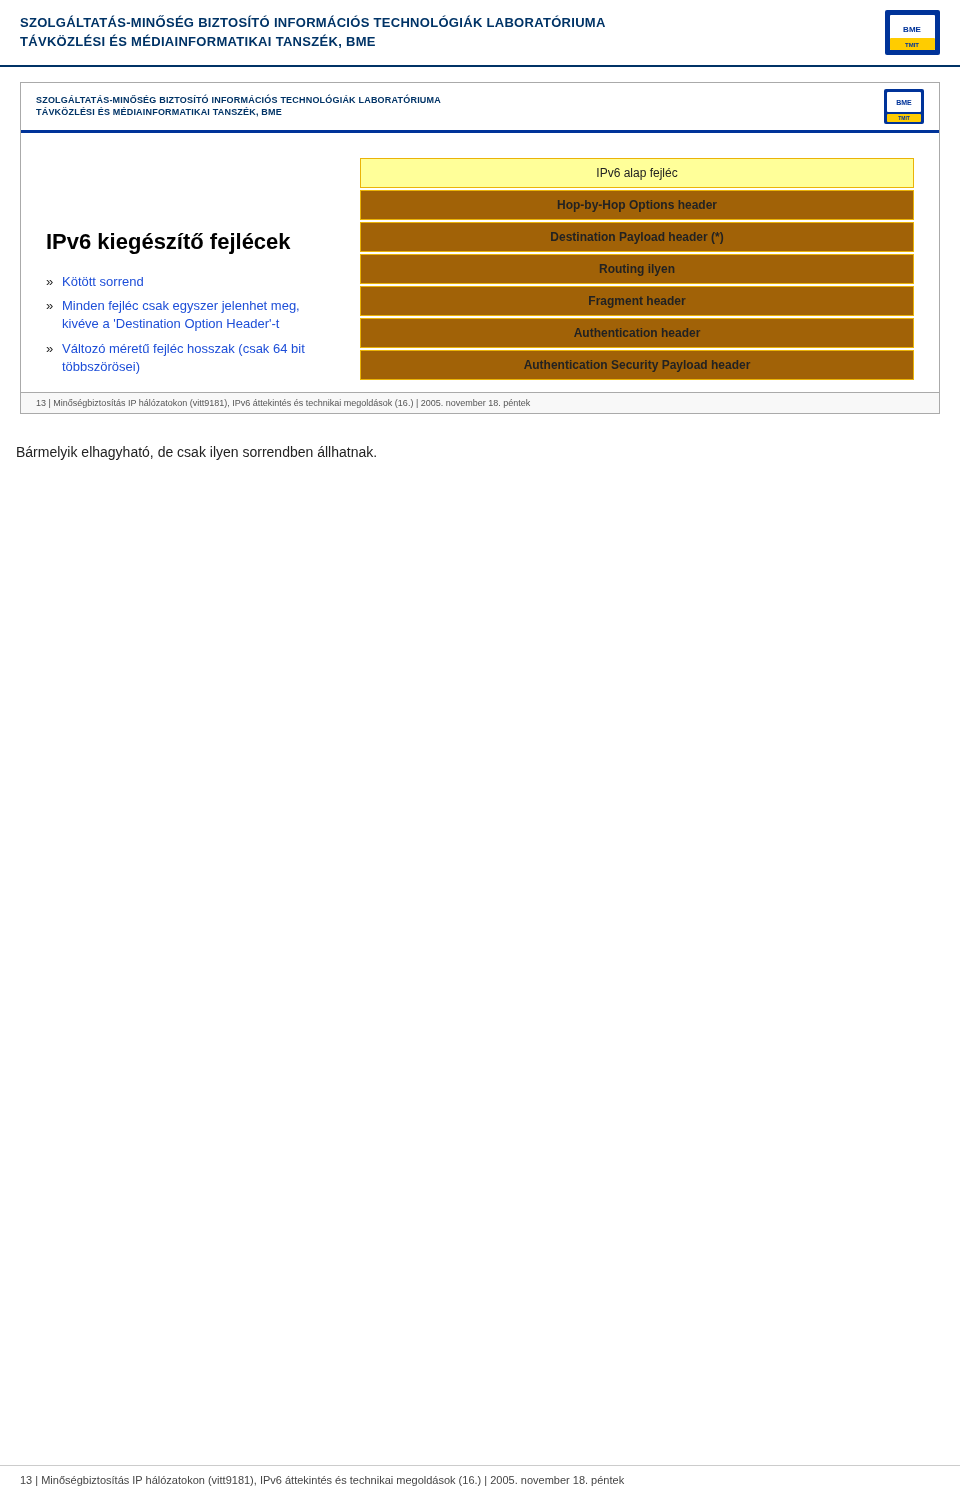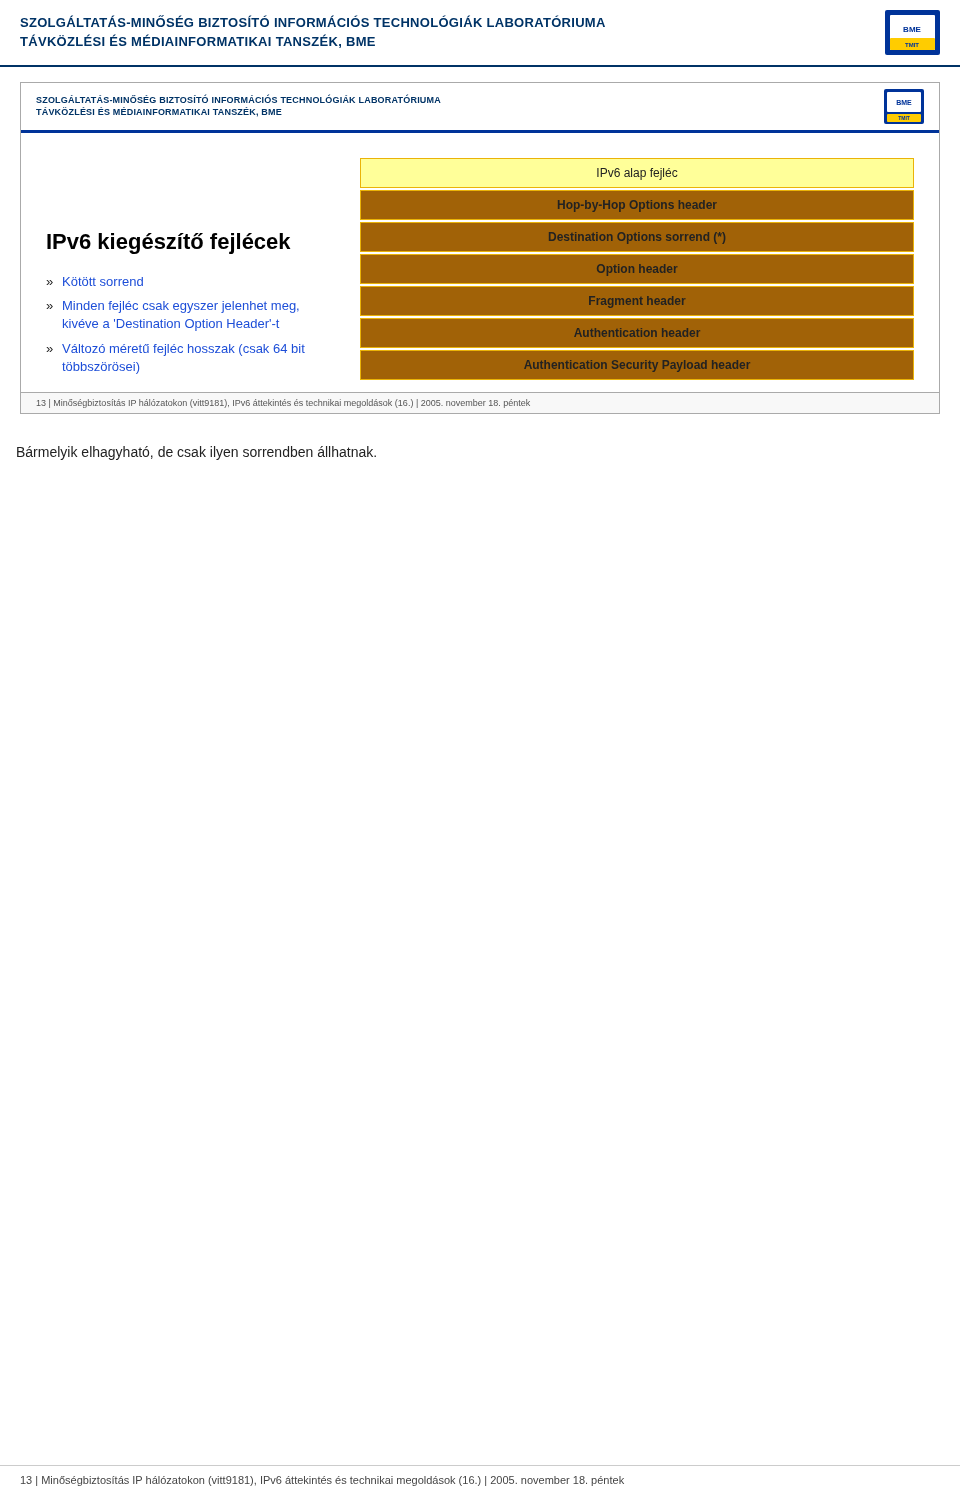--- a/index.html
+++ b/index.html
@@ -209,24 +209,24 @@
     </div>
 
     <div class="right-col">
       <div class="header-box highlighted">
         <span>IPv6 alap fejléc</span>
       </div>
       <div class="header-box white-bg">
         <span>Hop-by-Hop Options header</span>
       </div>
       <div class="header-box white-bg">
-        <span>Destination Options sorrend (*)</span>
-      </div>
-      <div class="header-box white-bg">
-        <span>Option header</span>
+        <span>Destination Payload header (*)</span>
+      </div>
+      <div class="header-box white-bg">
+        <span>Routing ilyen</span>
       </div>
       <div class="header-box white-bg">
         <span>Fragment header</span>
       </div>
       <div class="header-box white-bg">
         <span>Authentication header</span>
       </div>
       <div class="header-box white-bg">
         <span>Authentication Security Payload header</span>
       </div>

